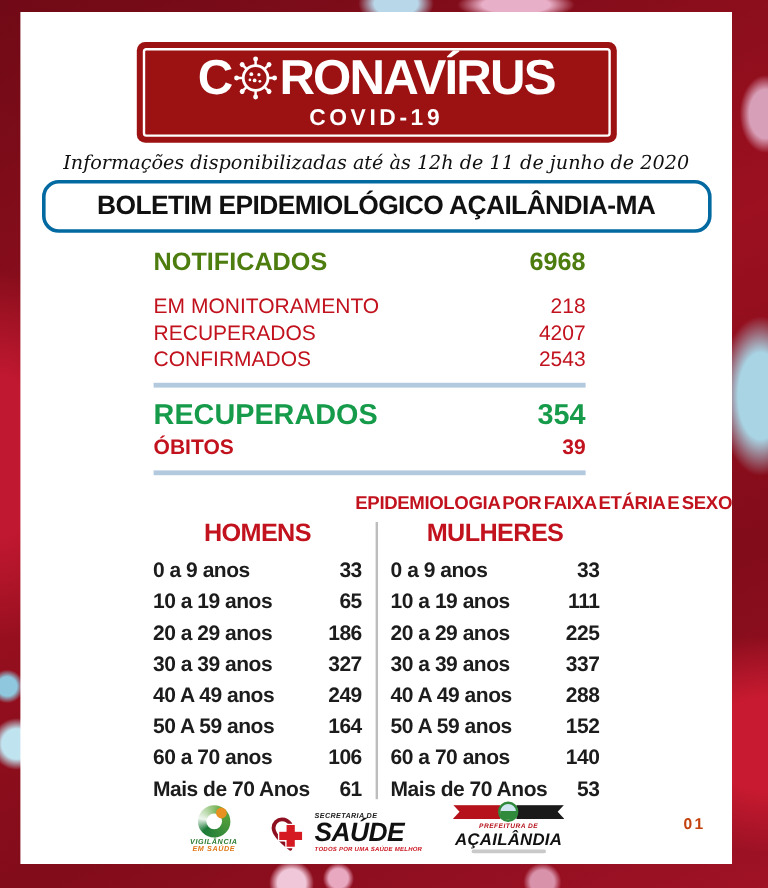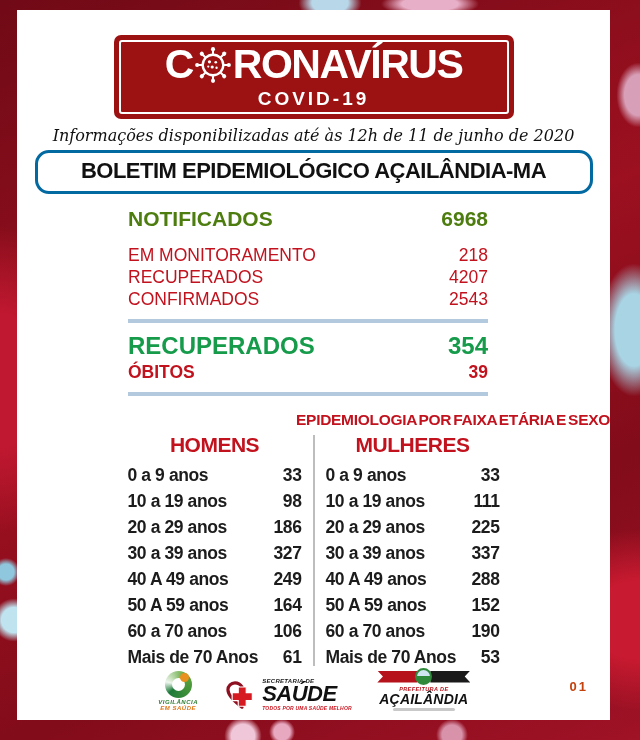--- a/index.html
+++ b/index.html
@@ -232,21 +232,21 @@
 
     <div class="cols">
       <div class="col">
         <div class="col-header">HOMENS</div>
         <div class="t-row">
             <span>0 a 9 anos</span>
             <span>33</span>
           </div>
         <div class="t-row">
             <span>10 a 19 anos</span>
-            <span>98</span>
+            <span>65</span>
           </div>
         <div class="t-row">
             <span>20 a 29 anos</span>
             <span>186</span>
           </div>
         <div class="t-row">
             <span>30 a 39 anos</span>
             <span>327</span>
           </div>
         <div class="t-row">
@@ -288,21 +288,21 @@
         <div class="t-row">
             <span>40 A 49 anos</span>
             <span>288</span>
           </div>
         <div class="t-row">
             <span>50 A 59 anos</span>
             <span>152</span>
           </div>
         <div class="t-row">
             <span>60 a 70 anos</span>
-            <span>190</span>
+            <span>140</span>
           </div>
         <div class="t-row">
             <span>Mais de 70 Anos</span>
             <span>53</span>
           </div>
       </div>
     </div>
 
     <div class="footer">
       <div class="logo-vig">

